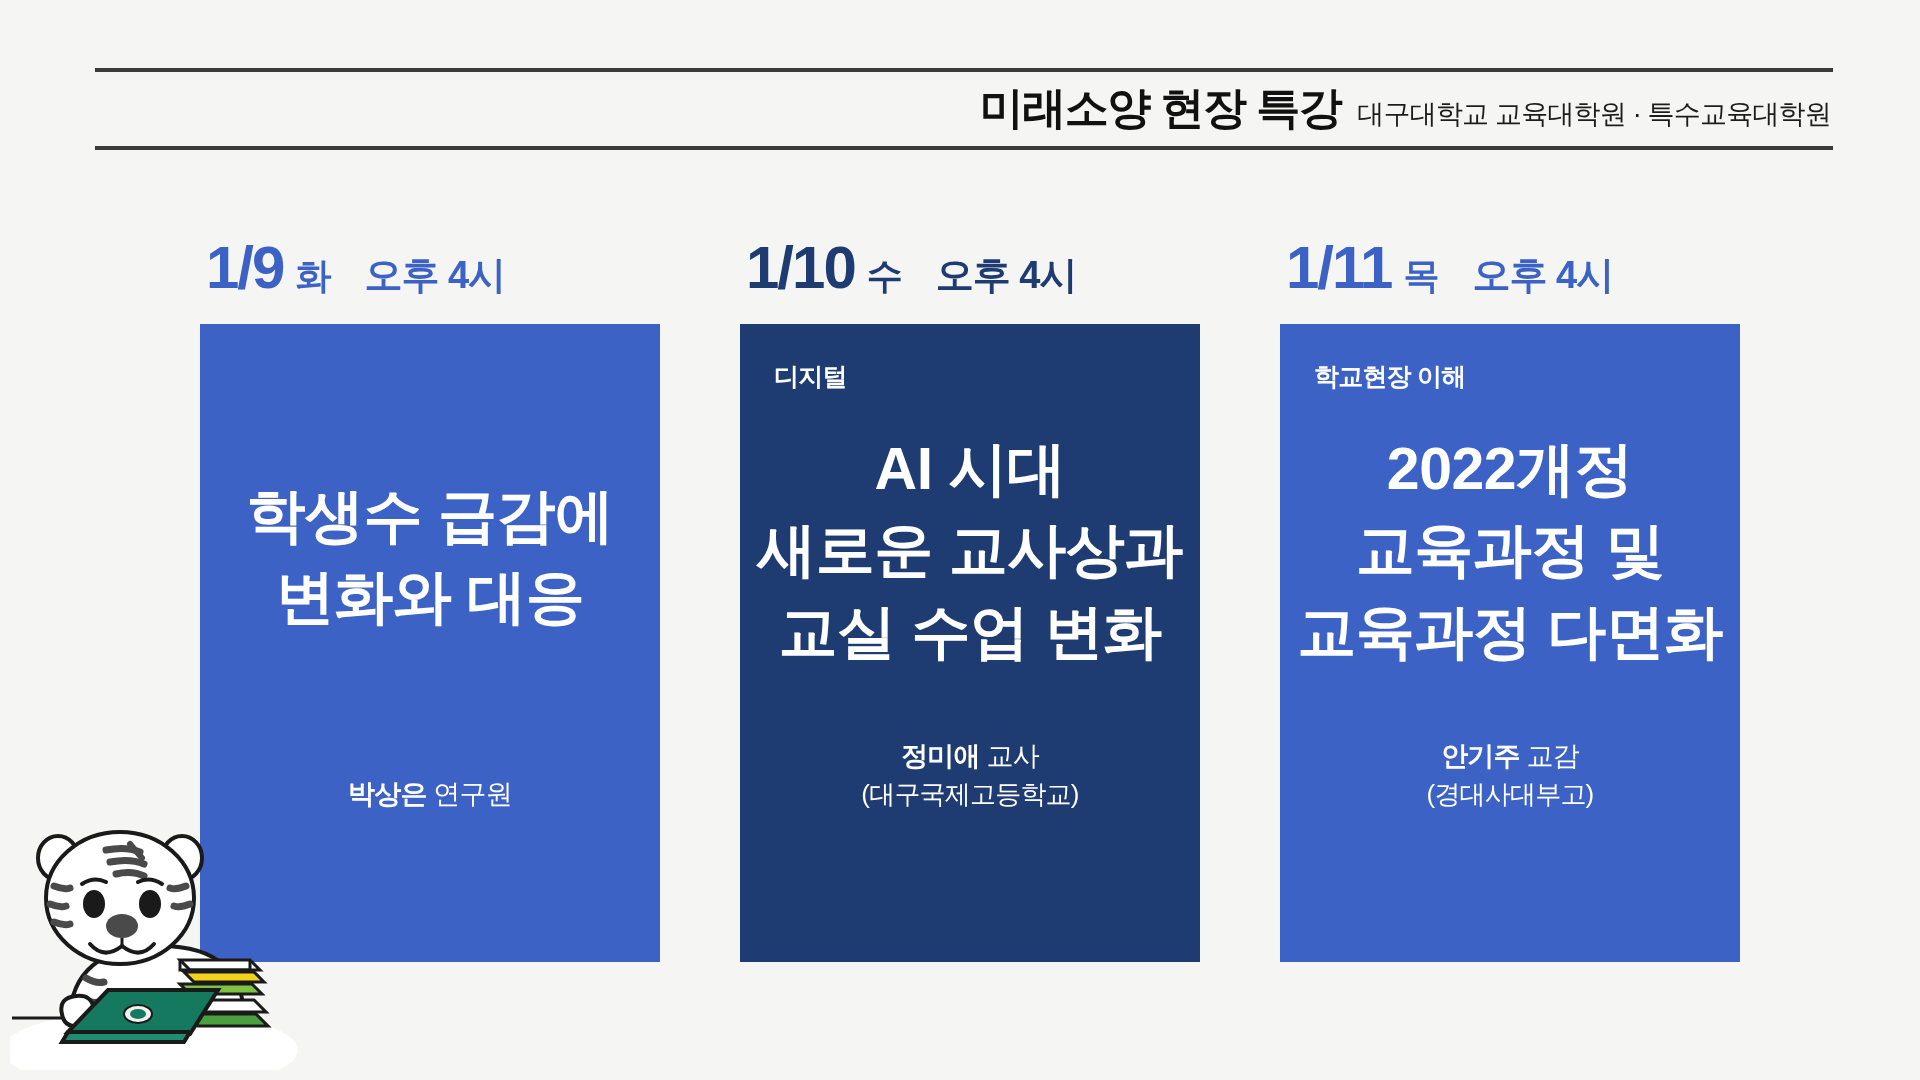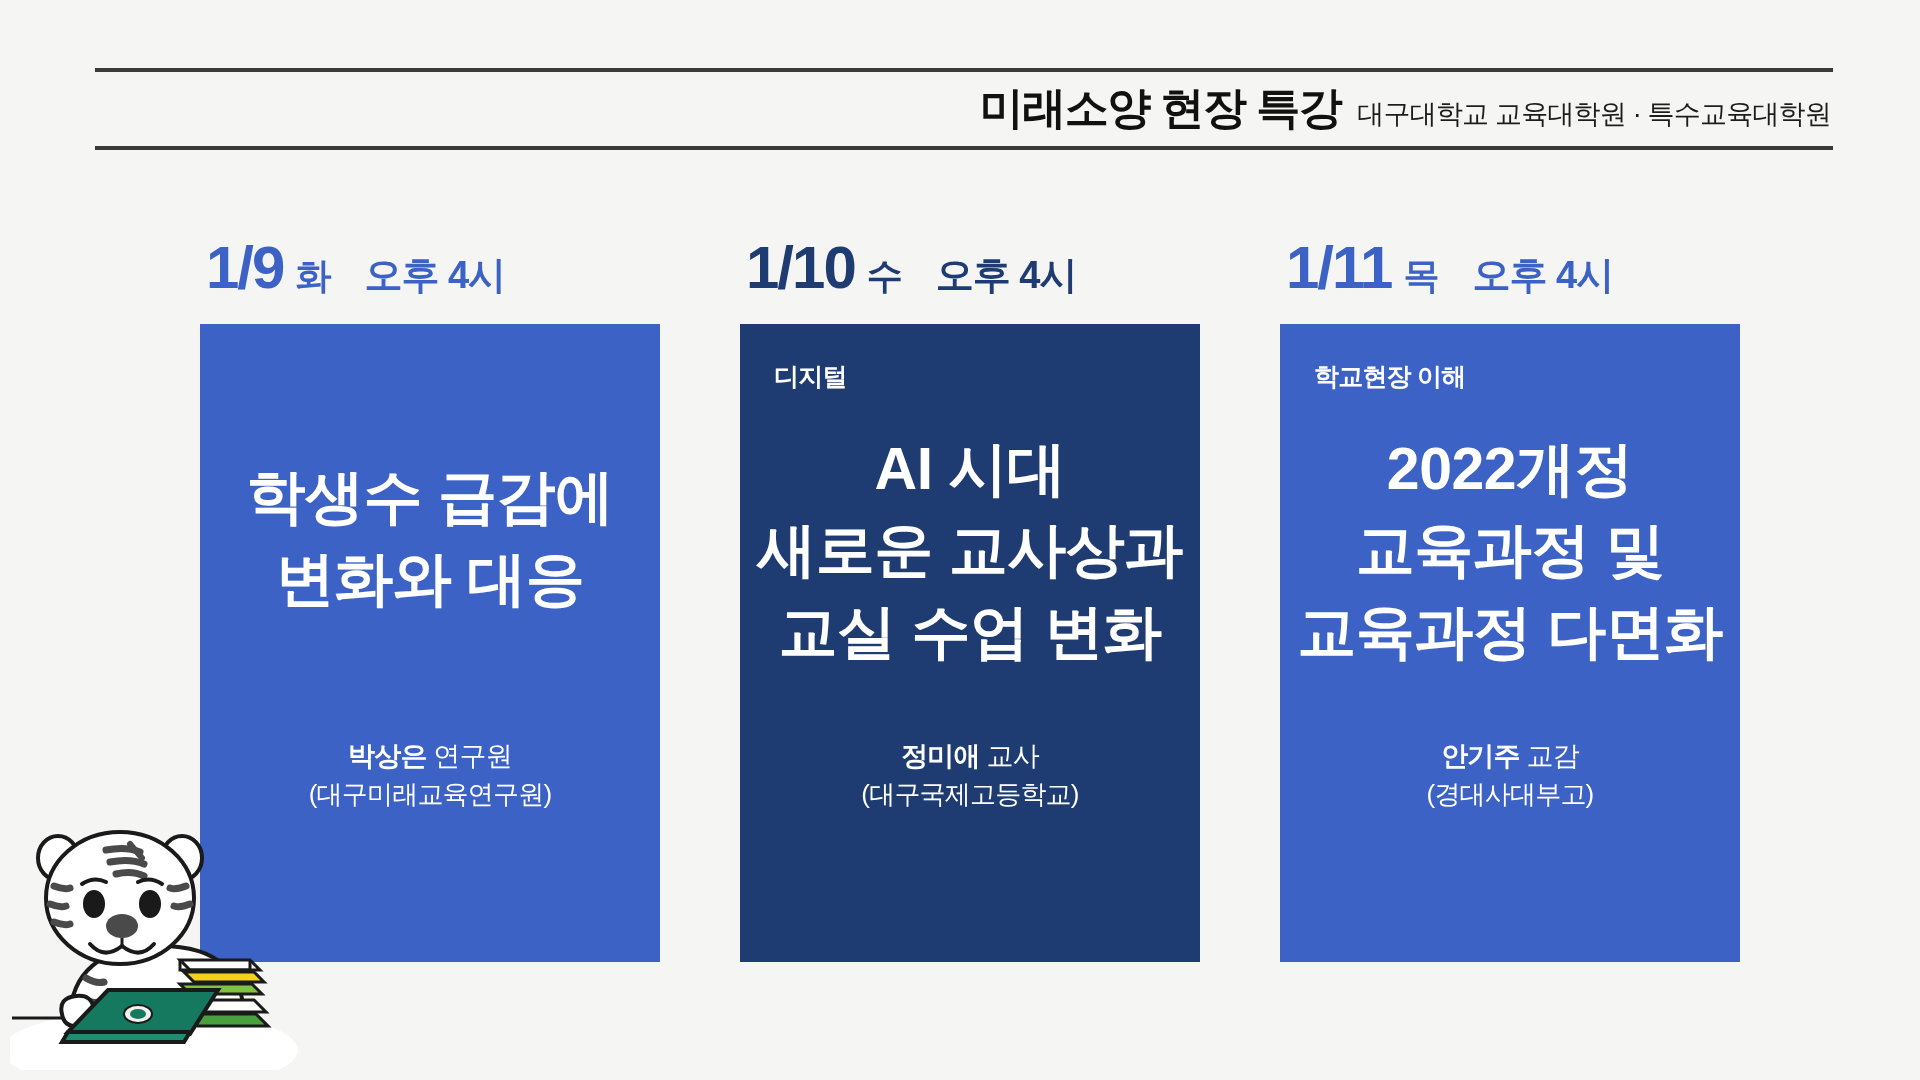--- a/index.html
+++ b/index.html
@@ -198,21 +198,20 @@
       <div class="card-panel" style="background: rgb(59, 98, 196);">
         <div class="card-title">
           <div class="card-title-line">학생수 급감에</div>
           <div class="card-title-line">변화와 대응</div>
         </div>
         <div class="card-speaker">
           <div class="speaker-line">
             <span class="speaker-name">박상은</span>
             <span class="speaker-role">연구원</span>
           </div>
-          <div class="speaker-affil">(대구미래교육연구원)</div>
         </div>
       </div>
     </div>
 
     <div class="card">
       <div class="card-date">
         <span class="date-num" style="color: rgb(30, 60, 114);">1/10</span>
         <span class="date-day" style="color: rgb(30, 60, 114);">수</span>
         <span class="date-time" style="color: rgb(30, 60, 114);">오후 4시</span>
       </div>

